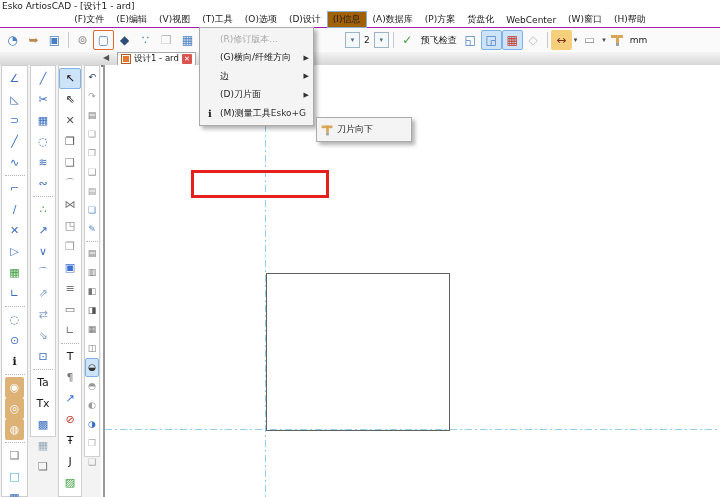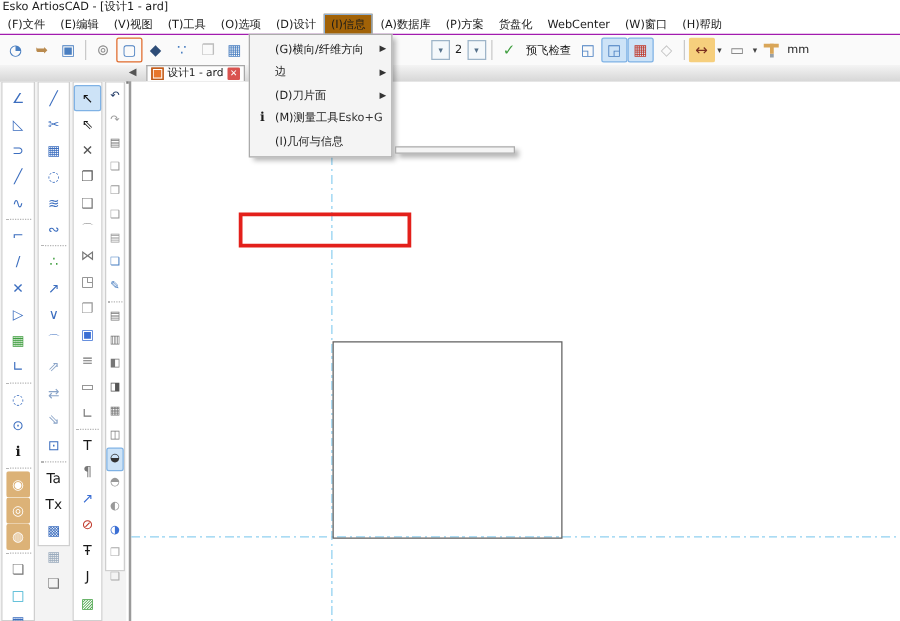--- a/index.html
+++ b/index.html
@@ -2,21 +2,21 @@
 <html><head>
 <meta charset="utf-8">
 <style>
   html,body{margin:0;padding:0;}
   body{width:720px;height:497px;position:relative;overflow:hidden;background:#ffffff;
        font-family:"DejaVu Sans","Liberation Sans",sans-serif;color:#1a1a1a;}
   
   .titlebar{position:absolute;left:0;top:0;right:0;height:12px;font-size:9px;line-height:12px;
             padding-left:2px;background:#fff;white-space:nowrap;}
   .menubar{position:absolute;left:0;top:12px;right:0;height:15px;display:flex;align-items:center;
-           font-size:9px;background:#fff;border-bottom:3px solid #a21caf;}
+           font-size:9px;background:#fff;border-bottom:3px solid #a21caf;justify-content:center;}
   .mb-item{padding:1px 5px;white-space:nowrap;border:1px solid transparent;}
   .mb-item.active{background:#a16207;border:1px solid #8fb0d4;}
   .toolbar{position:absolute;left:0;top:28px;right:0;height:24px;display:flex;align-items:center;
            background:#fafafa;border-bottom:1px solid #d0d0d0;padding-left:2px;}
   .tb-icon{width:19px;height:18px;display:flex;align-items:center;justify-content:center;
            font-size:12px;line-height:1;flex:0 0 auto;border:1px solid transparent;border-radius:2px;}
   .tb-icon.selbg{background:#cde3f7;border-color:#7fb2e5;}
   .tb-sep{width:1px;height:16px;background:#c9c9c9;margin:0 3px;flex:0 0 auto;}
   .tb-caret{font-size:7px;color:#444;margin:0 2px;flex:0 0 auto;}
   .tb-text{font-size:9px;margin:0 3px;white-space:nowrap;flex:0 0 auto;}
@@ -235,42 +235,48 @@
     </div>
   </div>
 
 <div class="canvas" id="canvas">
   <div class="vguide" id="vguide" style="left: 160px;"></div>
   <div class="hguide" id="hguide" style="top: 364px;"></div>
   <div class="drect" id="drect" style="left: 161px; top: 208px; width: 182px; height: 156px;"></div>
 </div>
 
 <div class="dropmenu" id="dropmenu">
+    <div class="mi disabled">
+      <div class="gut"></div>
+      <div class="lbl">(R)修订版本...</div>
+    </div>
     <div class="mi">
       <div class="gut"></div>
       <div class="lbl">(G)横向/纤维方向</div>
       <div class="arr">▶</div>
     </div>
     <div class="mi">
       <div class="gut"></div>
       <div class="lbl">边</div>
       <div class="arr">▶</div>
     </div>
     <div class="mi">
       <div class="gut"></div>
       <div class="lbl">(D)刀片面</div>
       <div class="arr">▶</div>
     </div>
     <div class="mi">
       <div class="gut" style="color: rgb(26, 26, 26);">ℹ</div>
       <div class="lbl">(M)测量工具</div>
       <div class="sc">Esko+G</div>
     </div>
-    <div class="mi">
-      <div class="gut"></div>
-      <div class="lbl">(I)几何与信息</div>
-    </div>
   </div>
 
 <div class="submenu" id="submenu">
+    <div class="mi">
+      <div class="gut">
+        <div class="blade" style="transform: scale(0.9);"></div>
+      </div>
+      <div class="lbl">刀片向下</div>
+    </div>
   </div>
 
 <div class="redbox"></div>
 
 </body></html>

